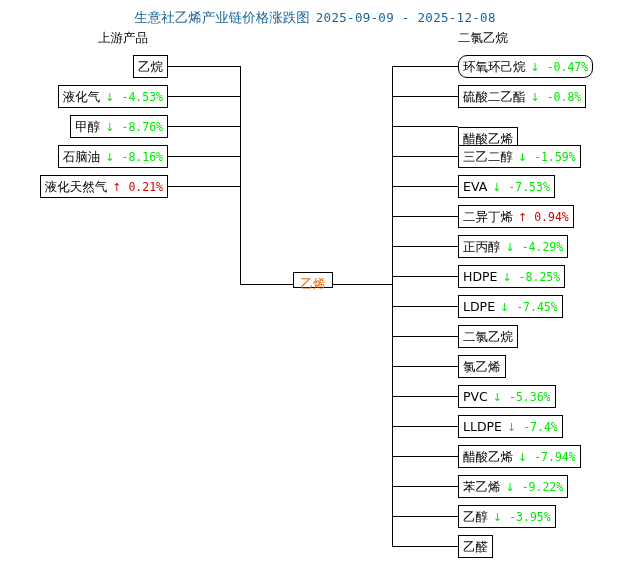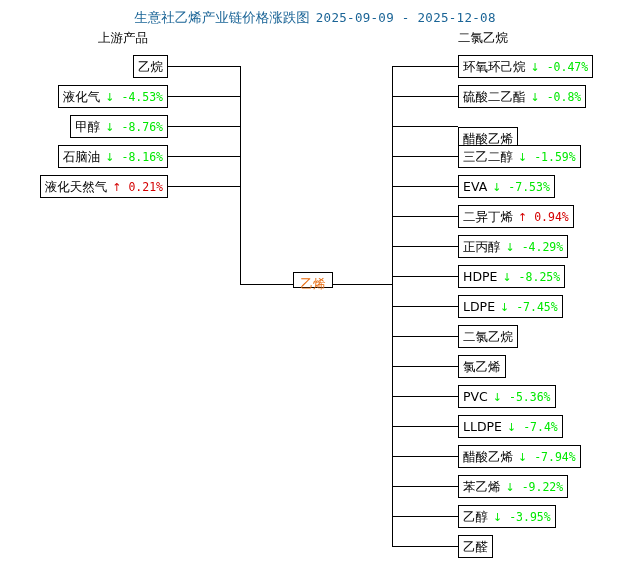--- a/index.html
+++ b/index.html
@@ -138,21 +138,21 @@
   </div>
 
 <div id="upstream-layer">
     <div class="node up-node" style="top: 55px;"><span class="nm">乙烷</span></div>
     <div class="node up-node" style="top: 85px;"><span class="nm">液化气</span><span class="pct down"><span class="arrow">↓</span> -4.53%</span></div>
     <div class="node up-node" style="top: 115px;"><span class="nm">甲醇</span><span class="pct down"><span class="arrow">↓</span> -8.76%</span></div>
     <div class="node up-node" style="top: 145px;"><span class="nm">石脑油</span><span class="pct down"><span class="arrow">↓</span> -8.16%</span></div>
     <div class="node up-node" style="top: 175px;"><span class="nm">液化天然气</span><span class="pct up"><span class="arrow">↑</span> 0.21%</span></div>
   </div>
 <div id="downstream-layer">
-    <div class="node down-node" style="top: 55px;"><span class="nm">环氧环己烷</span><span class="pct down"><span class="arrow">↓</span> -0.47%</span></div>
+    <div class="node down-node" style="top: 55px; border-radius: 9px;"><span class="nm">环氧环己烷</span><span class="pct down"><span class="arrow">↓</span> -0.47%</span></div>
     <div class="node down-node" style="top: 85px;"><span class="nm">硫酸二乙酯</span><span class="pct down"><span class="arrow">↓</span> -0.8%</span></div>
     <div class="node down-node" style="top: 127px;"><span class="nm">醋酸乙烯</span></div>
     <div class="node down-node" style="top: 145px;"><span class="nm">三乙二醇</span><span class="pct down"><span class="arrow">↓</span> -1.59%</span></div>
     <div class="node down-node" style="top: 175px;"><span class="nm">EVA</span><span class="pct down"><span class="arrow">↓</span> -7.53%</span></div>
     <div class="node down-node" style="top: 205px;"><span class="nm">二异丁烯</span><span class="pct up"><span class="arrow">↑</span> 0.94%</span></div>
     <div class="node down-node" style="top: 235px;"><span class="nm">正丙醇</span><span class="pct down"><span class="arrow">↓</span> -4.29%</span></div>
     <div class="node down-node" style="top: 265px;"><span class="nm">HDPE</span><span class="pct down"><span class="arrow">↓</span> -8.25%</span></div>
     <div class="node down-node" style="top: 295px;"><span class="nm">LDPE</span><span class="pct down"><span class="arrow">↓</span> -7.45%</span></div>
     <div class="node down-node" style="top: 325px;"><span class="nm">二氯乙烷</span></div>
     <div class="node down-node" style="top: 355px;"><span class="nm">氯乙烯</span></div>

